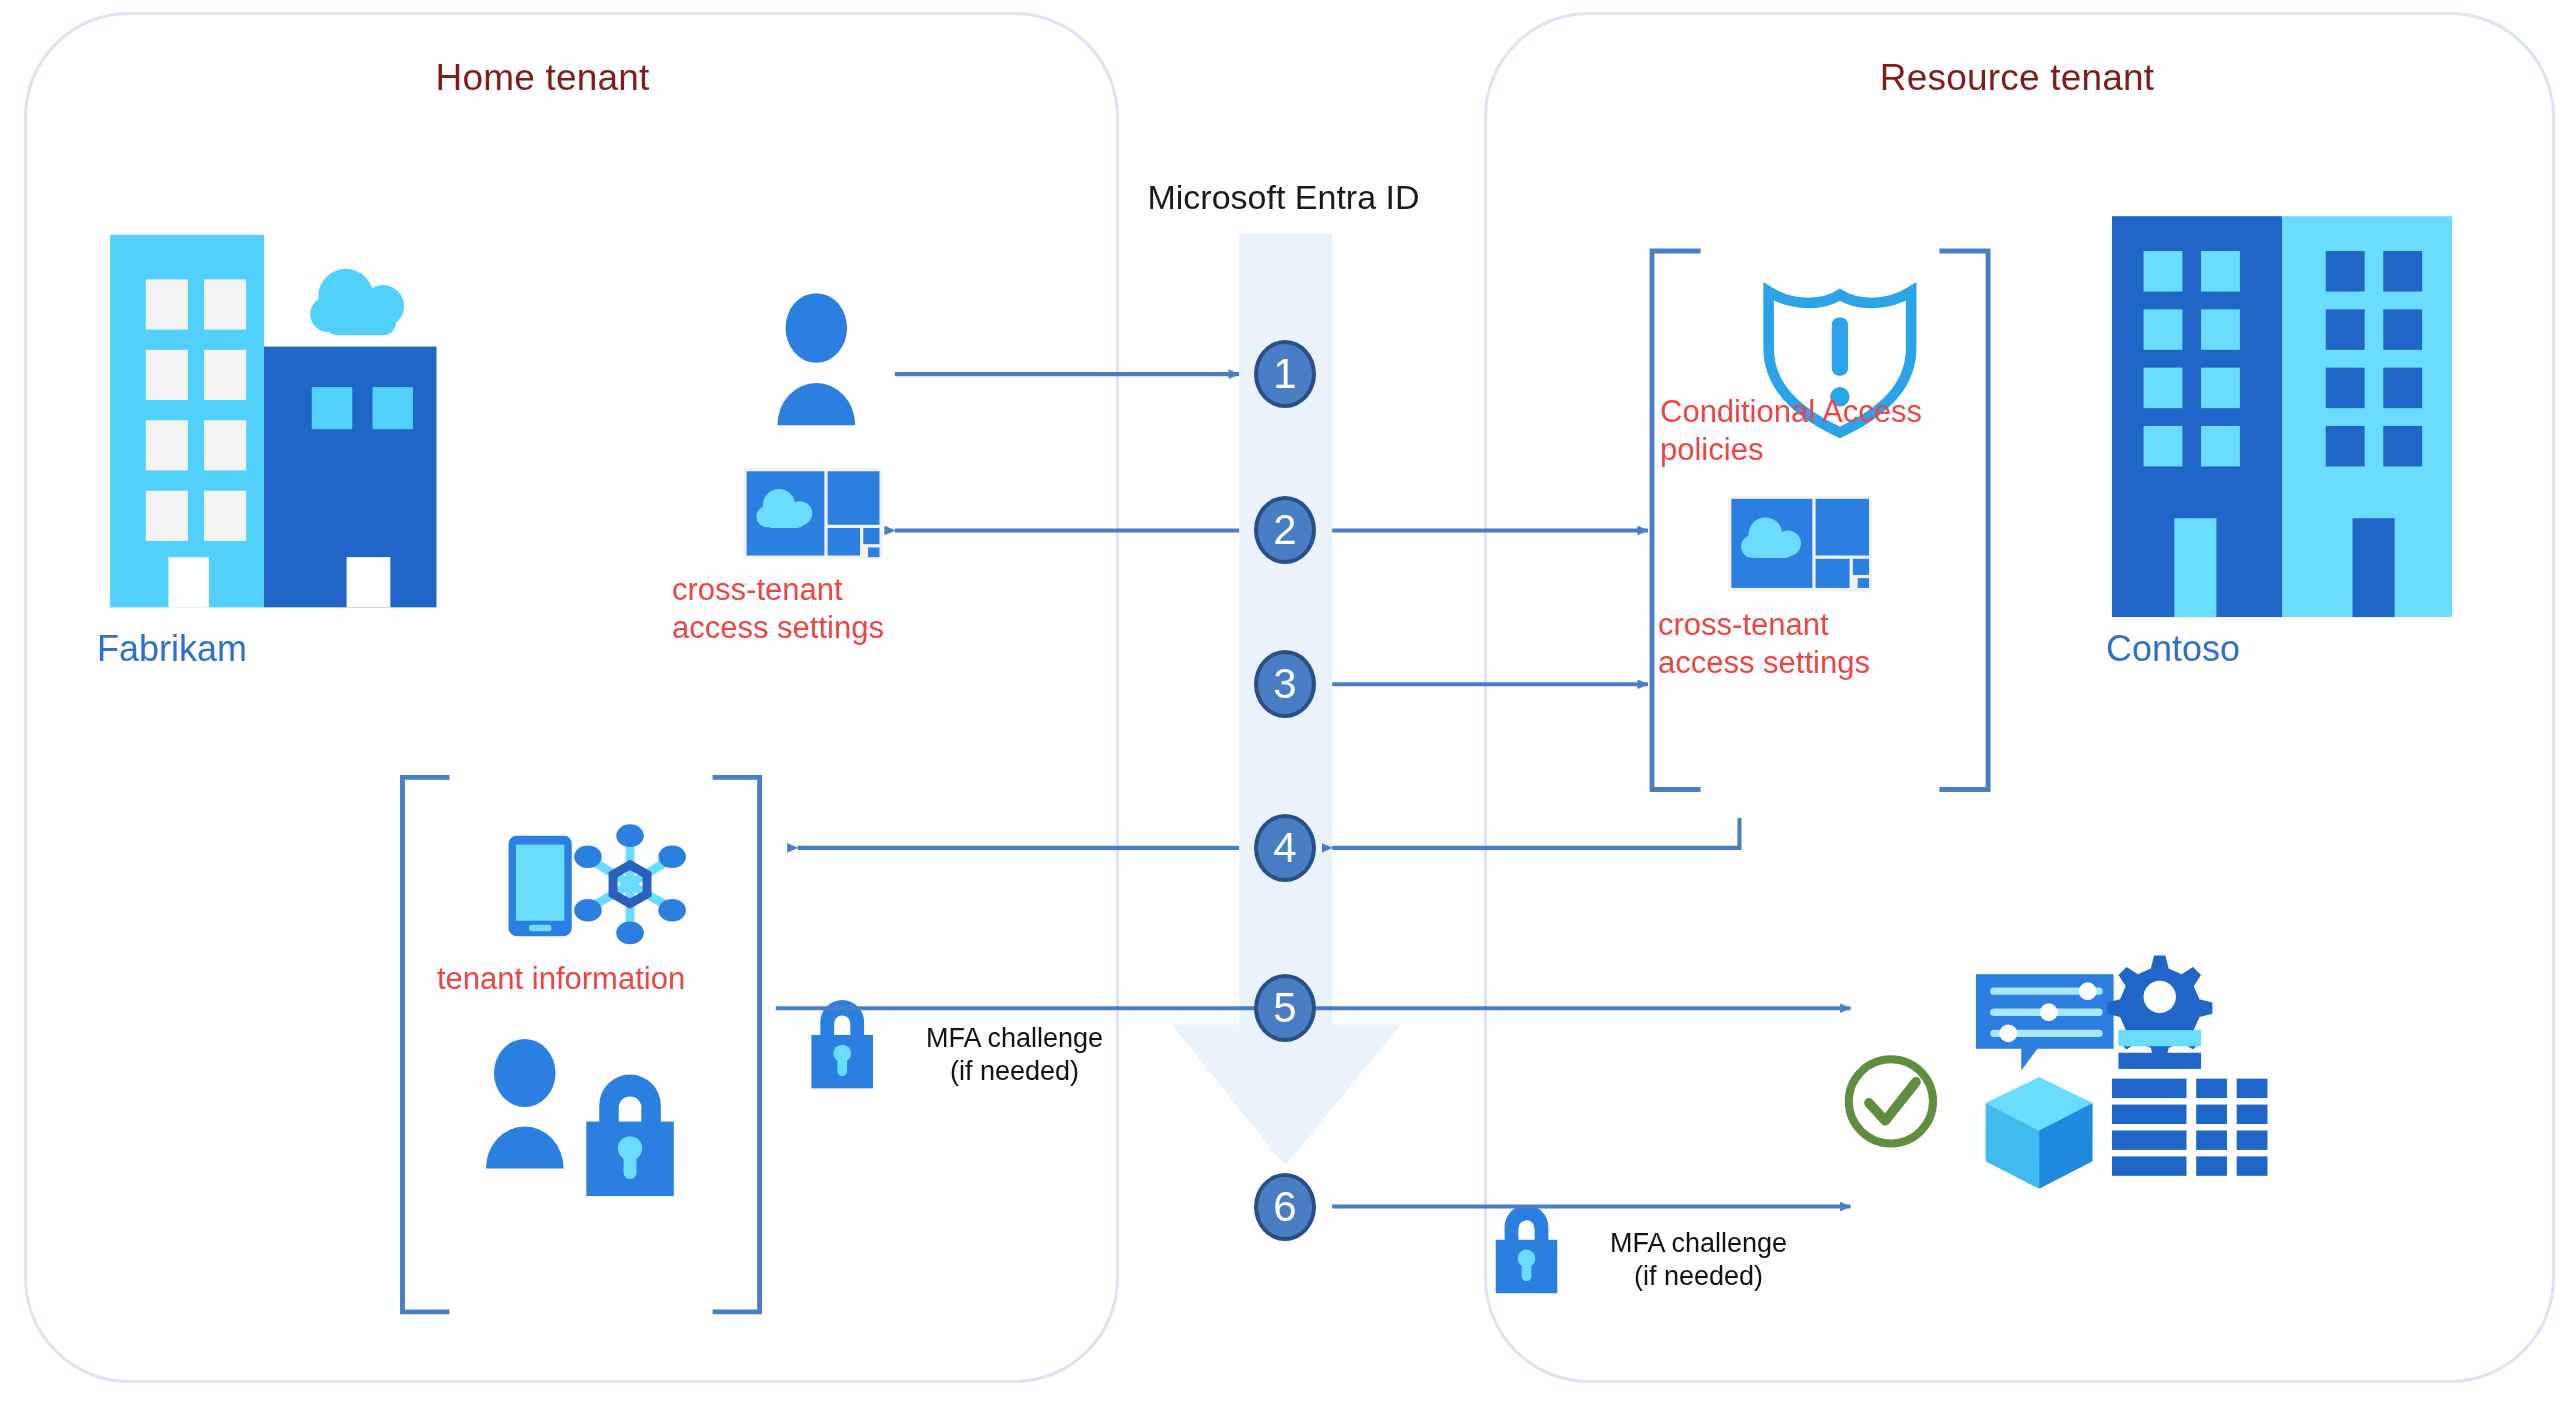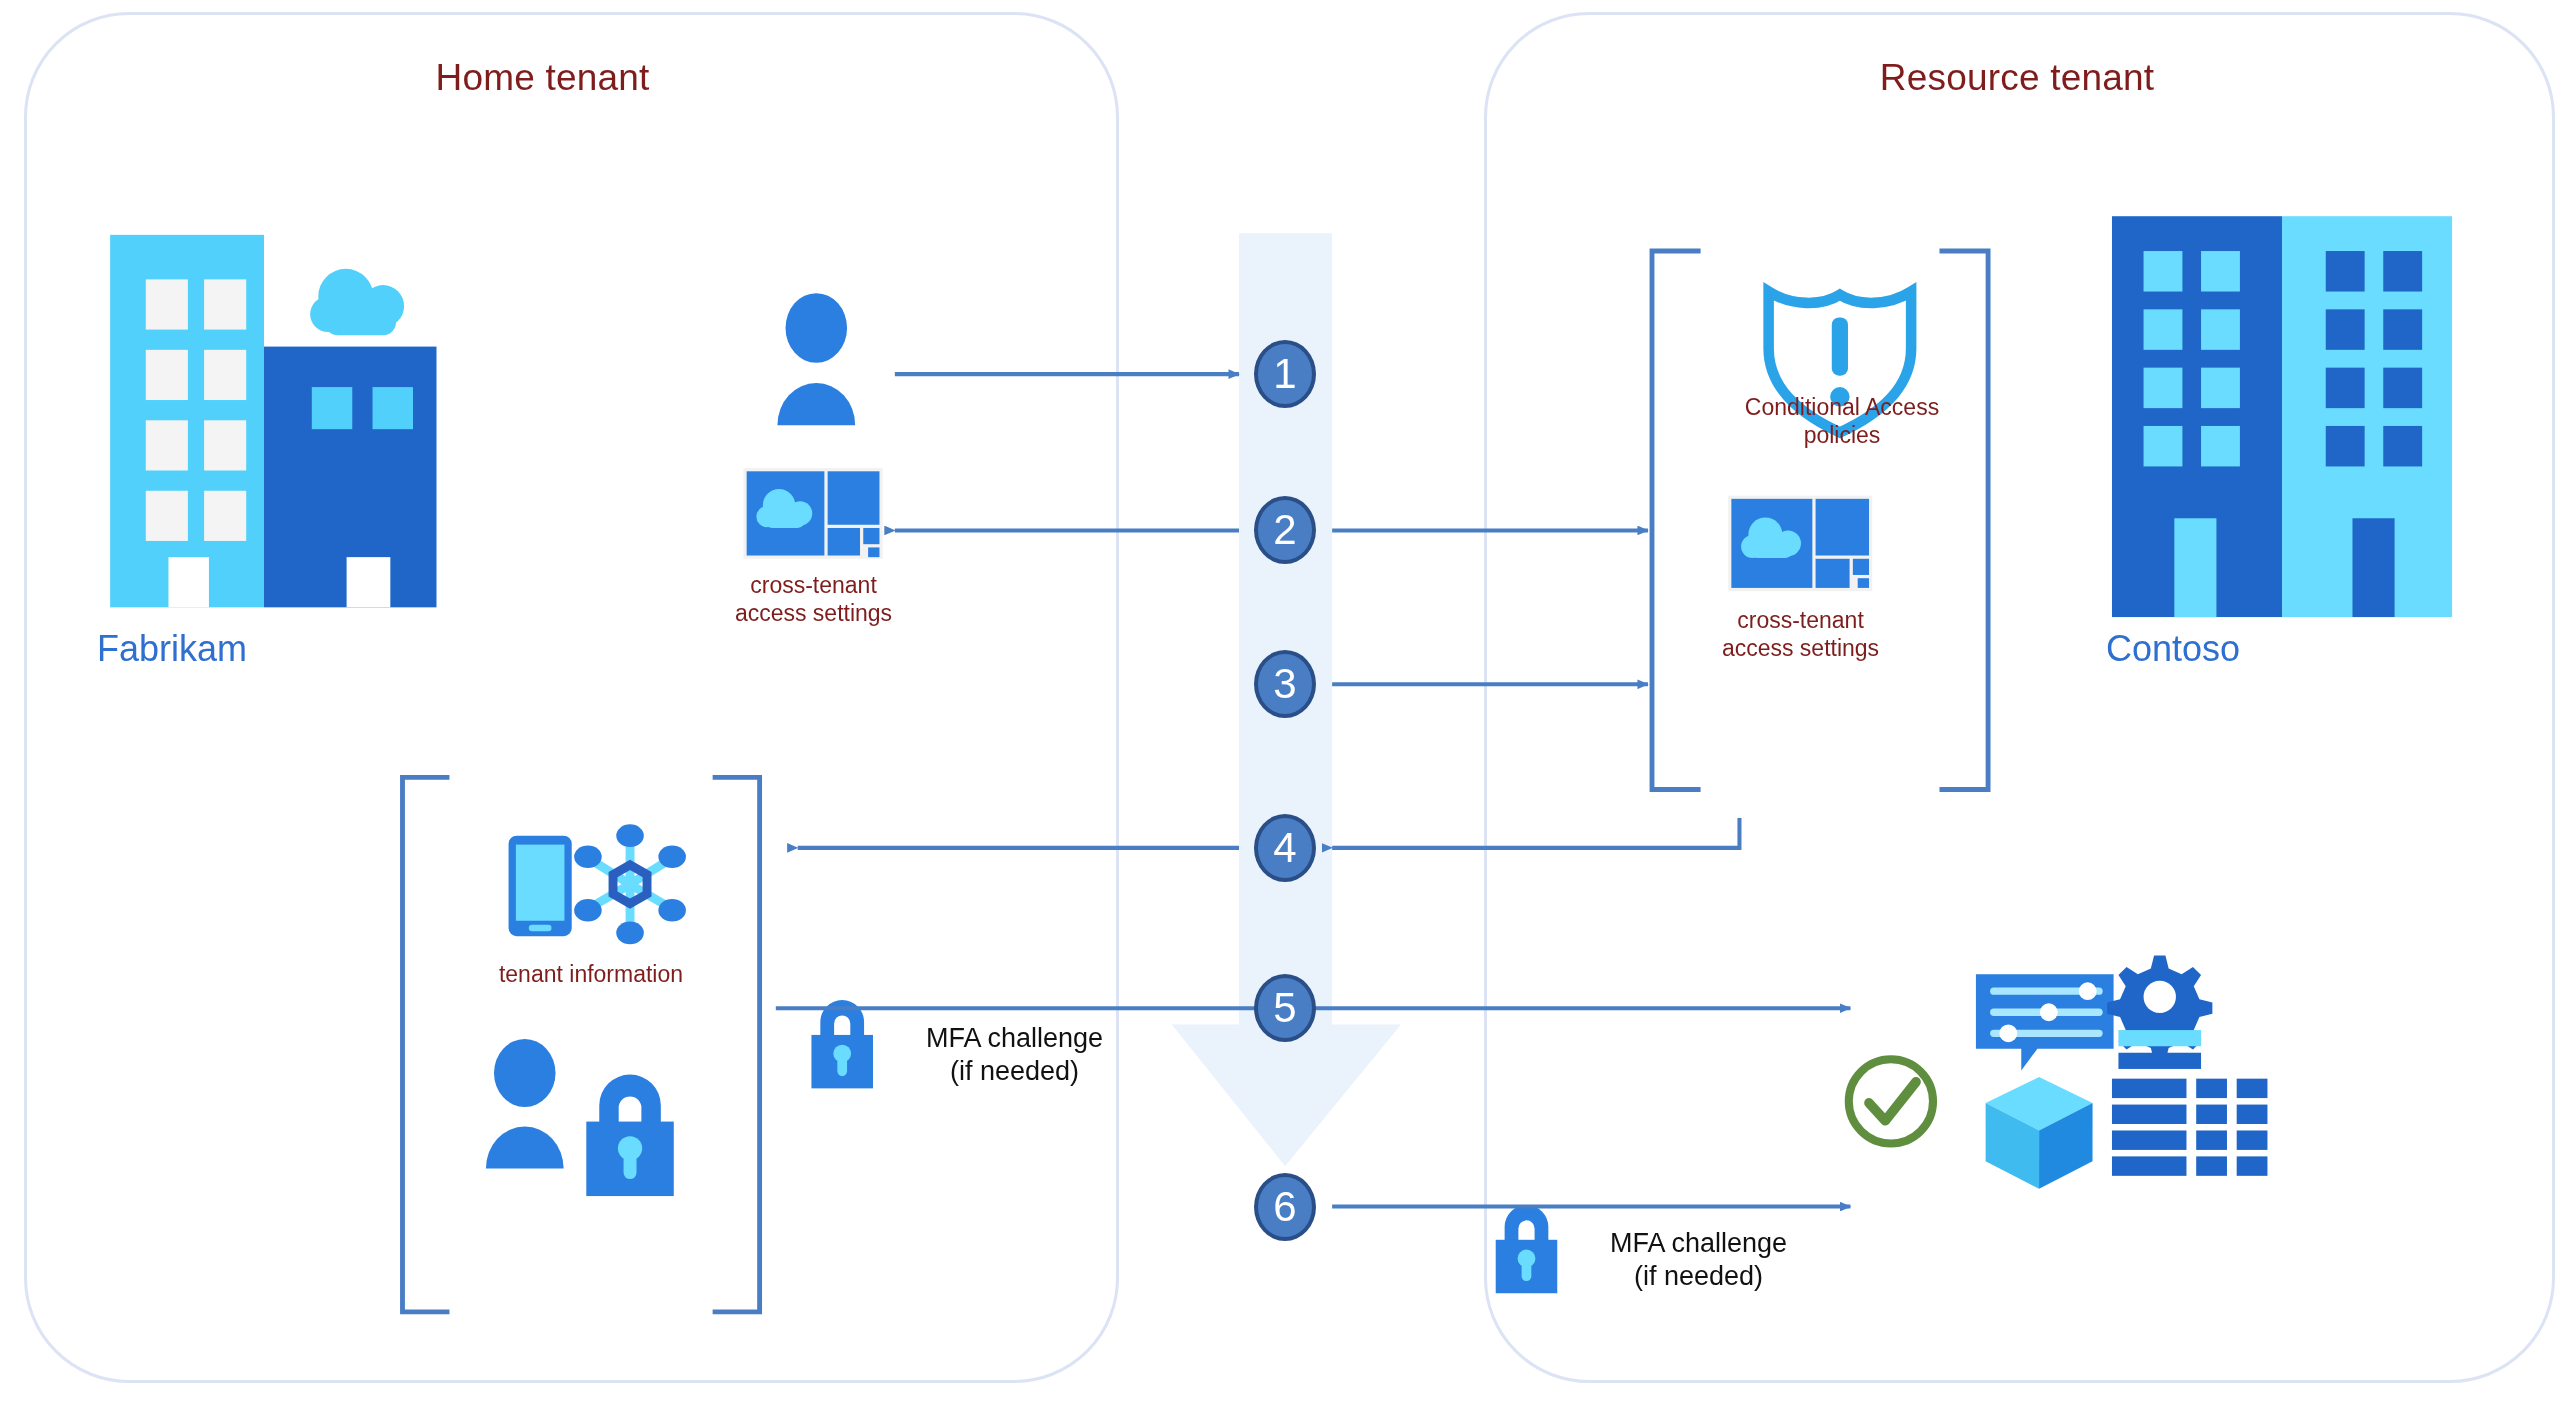--- a/index.html
+++ b/index.html
@@ -9,21 +9,21 @@
     position:absolute;border:3.2px solid #dbe3f4;border-radius:105px;background:#ffffff;
   }
   .tenant-title{
     position:absolute;text-align:center;color:#7f1d1d;font-size:37px;font-weight:400;
     letter-spacing:0.2px;white-space:nowrap;
   }
   .entra-label{
     position:absolute;text-align:center;color:#1a1a1a;font-size:34px;white-space:nowrap;
   }
   .cap-label{
-    position:absolute;text-align:center;color:#7f1d1d;font-size:23px;line-height:1.22;
+    position:absolute;text-align:left;color:#ef4444;font-size:31px;line-height:1.22;
   }
   .org-label{
     position:absolute;text-align:left;color:#2f6fd0;font-size:36px;white-space:nowrap;
   }
   .mfa-label{
     position:absolute;color:#111;font-size:27px;line-height:1.22;text-align:center;
   }
   .num{
     position:absolute;width:62px;height:68px;border-radius:50%;
     background:#4a7ec4;border:4px solid #2a4f88;
@@ -37,20 +37,21 @@
 <body>
 
 <div id="stage">
 
   <div class="tenant-panel" style="left:24px;top:12px;width:1089px;height:1365px;"></div>
   <div class="tenant-panel" style="left:1484px;top:12px;width:1065px;height:1365px;"></div>
 
   <div class="tenant-title" style="left:267px;top:57px;width:551px;">Home tenant</div>
   <div class="tenant-title" style="left:1531px;top:57px;width:972px;">Resource tenant</div>
 
+  <div class="entra-label" style="left:1057px;top:178px;width:453px;">Microsoft Entra ID</div>
 
   <svg class="layer" viewBox="0 0 3181 1735">
     <defs>
       <marker id="ah" markerWidth="14" markerHeight="12" refX="13" refY="6" orient="auto" markerUnits="userSpaceOnUse">
         <path d="M0,0 L14,6 L0,12 z" fill="#4a7ec4"></path>
       </marker>
       <marker id="ahL" markerWidth="14" markerHeight="12" refX="1" refY="6" orient="auto" markerUnits="userSpaceOnUse">
         <path d="M14,0 L0,6 L14,12 z" fill="#4a7ec4"></path>
       </marker>
     </defs>

